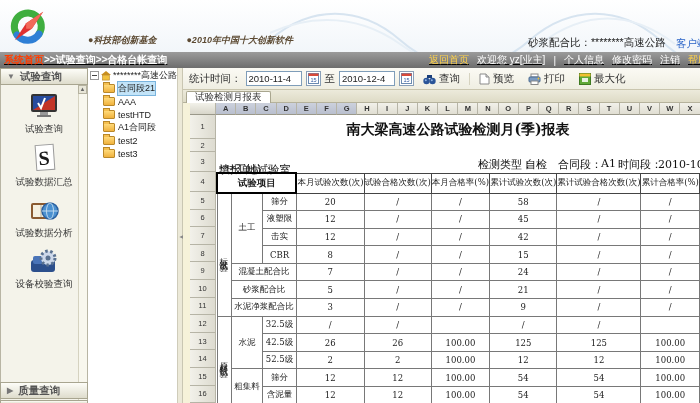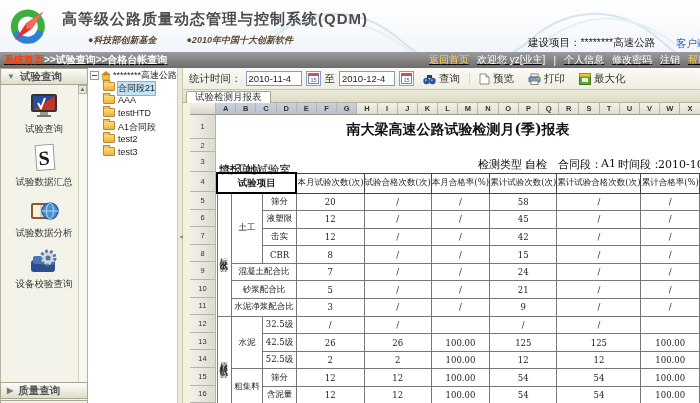--- a/index.html
+++ b/index.html
@@ -48,21 +48,21 @@
   .acc-bottom { position:absolute; left:0; top:314px; width:88px; }
   .acc-sliver { position:absolute; left:0; top:332px; width:88px; height:4px;
                 background:linear-gradient(#fdfdf8,#e5e3d2); border:1px solid #a8a590; }
 
   
   .tree { position:absolute; left:88px; top:68px; width:90px; height:335px; background:#fff;
           border-right:1px solid #cfccba; overflow:hidden; font-size:9px; color:#222; }
   .tree-root { display:flex; align-items:center; gap:2px; height:14px; padding-left:2px; white-space:nowrap; }
   .expander { width:9px; height:9px; border:1px solid #999; background:#fff; position:relative; flex:none; }
   .expander::before { content:""; position:absolute; left:1px; right:1px; top:3px; height:1px; background:#444; }
-  .tree-children > div { display:flex; align-items:flex-start; height:13px; padding-left:15px;
+  .tree-children > div { display:flex; align-items:center; height:13px; padding-left:15px;
                          white-space:nowrap; cursor:pointer; }
   .folder { width:12px; height:9px; background:linear-gradient(#ffda7a,#f0b23e); border:1px solid #b9882a;
             border-radius:1px; display:inline-block; margin-right:3px; position:relative; flex:none; }
   .folder::before { content:""; position:absolute; top:-3px; left:-1px; width:5px; height:2px;
                     background:#f5c050; border:1px solid #b9882a; border-bottom:none; }
   .tree-children .sel span:last-child { background:#c3e4f8; outline:1px solid #7ab4dd; }
 
   
   .splitter { position:absolute; left:178px; top:68px; width:5px; height:335px;
               background:#ece9d8; border-right:1px solid #c9c6b2; }
@@ -134,27 +134,26 @@
       <path d="M-20,44 C30,12 85,12 130,44 S 225,78 270,44 S 360,10 405,44" fill="none" stroke="#e7eff6" stroke-width="2"></path>
     </svg>
     <svg class="logo" viewBox="0 0 46 44">
       <path d="M 10 29 A 13.5 13.5 0 1 1 33 30" fill="none" stroke="#3fae3f" stroke-width="7" stroke-linecap="round"></path>
       <path d="M 33 30 A 13.5 13.5 0 0 1 11 31" fill="none" stroke="#2e7fd6" stroke-width="7" stroke-linecap="round"></path>
       <g transform="rotate(45 23 22)">
         <polygon points="23,2 27,22 23,42 19,22" fill="#e03030"></polygon>
         <polygon points="23,2 27,22 23,26 19,22" fill="#f26a5a"></polygon>
       </g>
     </svg>
-    <div class="app-title">高等级公路质量动态管理与控制系统(QDM)</div>
     <div class="badges">
       <span>●科技部创新基金</span>
       <span>●2010年中国十大创新软件</span>
     </div>
     <div class="project">
-      <span>建设项目：</span><span>********高速公路</span>
+      <span>砂浆配合比：</span><span>********高速公路</span>
     </div>
     <div class="client-link">客户端下载</div>
   </div>
 
   <div class="navbar">
     <div class="breadcrumb">
       <span class="home">系统首页</span><span class="rest">&gt;&gt;试验查询&gt;&gt;合格台帐查询</span>
     </div>
     <div class="userlinks">
       <span class="yellow">返回首页</span>

